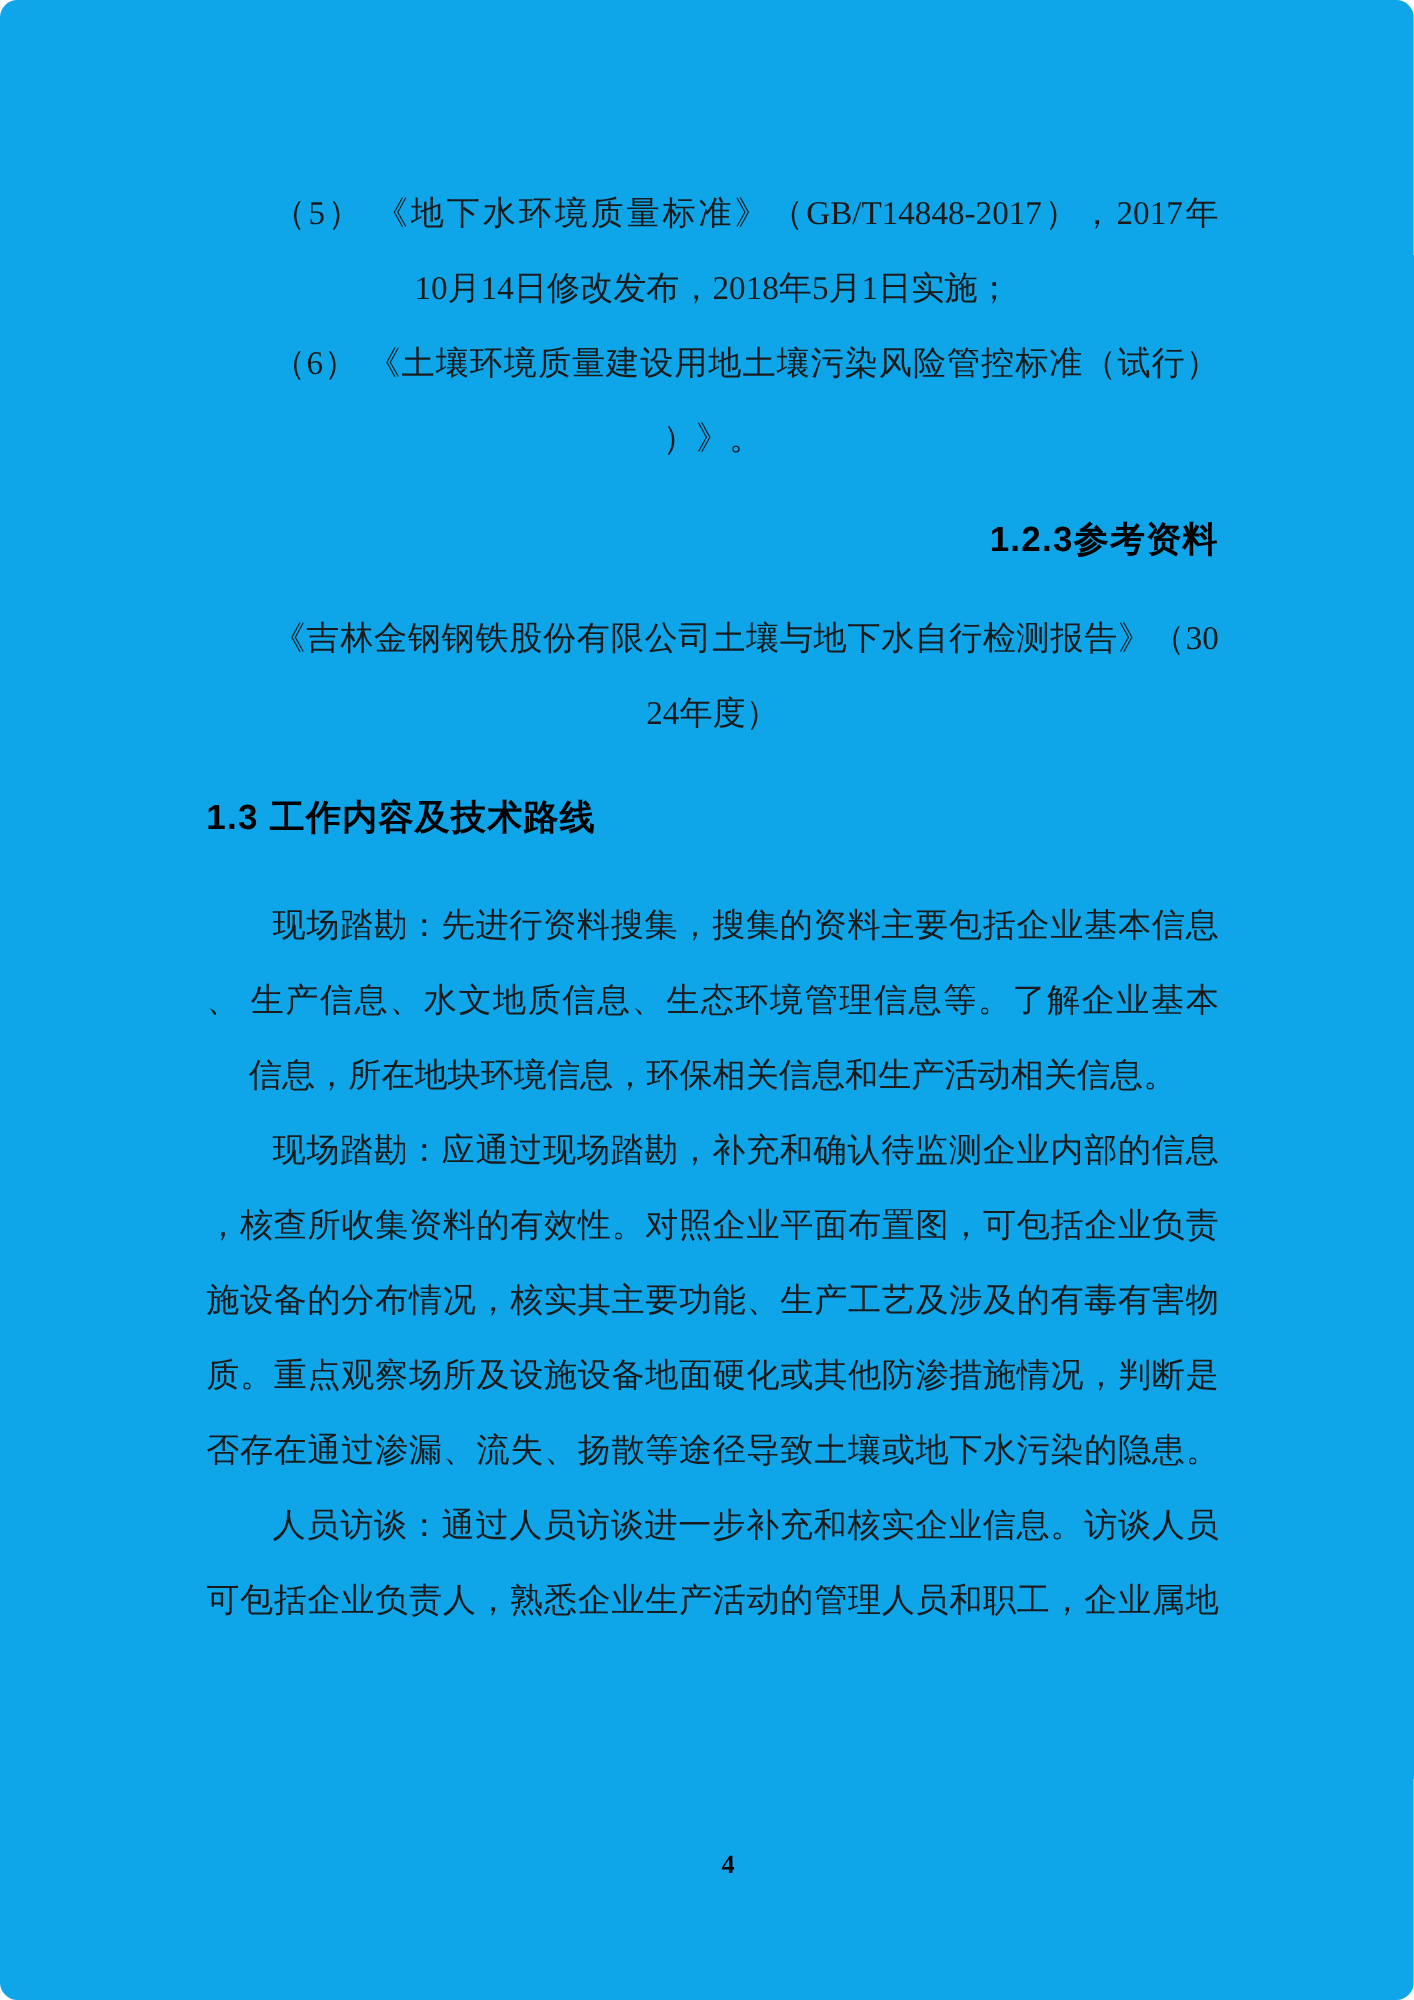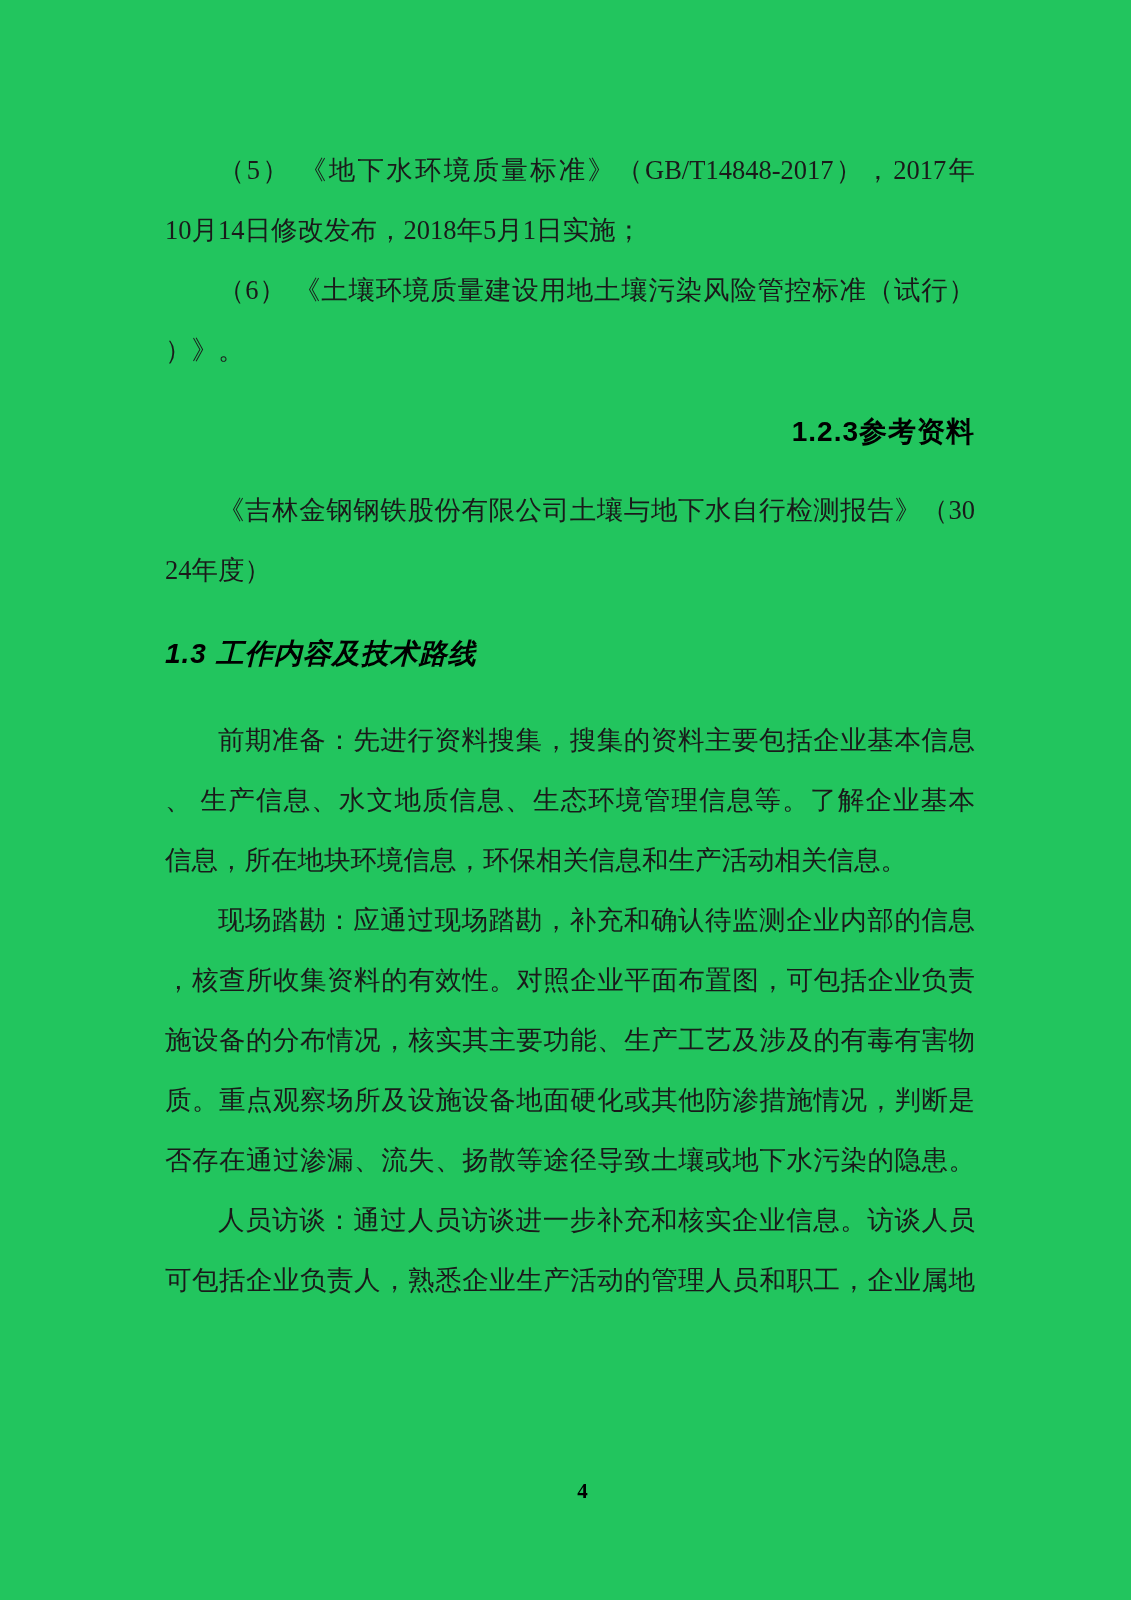--- a/index.html
+++ b/index.html
@@ -4,40 +4,41 @@
 <style>
   html, body {
     margin: 0;
     padding: 0;
     background: #ffffff;
   }
   .page {
     position: relative;
     width: 1131px;
     height: 1600px;
-    background: #22c55e;
+    background: #0ea5e9;
     color: #000000;
     font-family: "Liberation Serif", "DejaVu Serif", serif;
     overflow: hidden;
+    border-radius: 14px;
   }
   .content {
     position: absolute;
     left: 165px;
     top: 140px;
     width: 810px;
   }
   .para {
     margin: 0;
   }
   .line {
     font-size: 26.5px;
     line-height: 60px;
     height: 60px;
     overflow: hidden;
-    text-align: left;
+    text-align: center;
     color: #1a1a1a;
   }
   .line.justify {
     text-align: justify;
     text-align-last: justify;
   }
   .line.indent {
     text-indent: 53px;
   }
   .heading {
@@ -47,21 +48,20 @@
     line-height: 44px;
     letter-spacing: 1px;
     color: #000000;
   }
   .heading-sub {
     margin: 30px 0 26px 0;
     text-align: right;
   }
   .heading-main {
     margin: 32px 0 34px 0;
-    font-style: italic;
   }
   .footer {
     position: absolute;
     left: 0;
     top: 1478px;
     width: 100%;
     box-sizing: border-box;
     padding-left: 34px;
     text-align: center;
   }
@@ -88,21 +88,21 @@
       <div class="para">
         <div class="line">）》。</div>
       </div>
       <h2 class="heading heading-sub">1.2.3参考资料</h2>
       <div class="para">
         <div class="line justify indent">《吉林金钢钢铁股份有限公司土壤与地下水自行检测报告》（30</div>
         <div class="line">24年度）</div>
       </div>
       <h2 class="heading heading-main">1.3 工作内容及技术路线</h2>
       <div class="para">
-        <div class="line justify indent">前期准备：先进行资料搜集，搜集的资料主要包括企业基本信息</div>
+        <div class="line justify indent">现场踏勘：先进行资料搜集，搜集的资料主要包括企业基本信息</div>
         <div class="line justify">、 生产信息、水文地质信息、生态环境管理信息等。了解企业基本</div>
         <div class="line">信息，所在地块环境信息，环保相关信息和生产活动相关信息。</div>
       </div>
       <div class="para">
         <div class="line justify indent">现场踏勘：应通过现场踏勘，补充和确认待监测企业内部的信息</div>
         <div class="line justify">，核查所收集资料的有效性。对照企业平面布置图，可包括企业负责人</div>
         <div class="line justify">施设备的分布情况，核实其主要功能、生产工艺及涉及的有毒有害物</div>
         <div class="line justify">质。重点观察场所及设施设备地面硬化或其他防渗措施情况，判断是</div>
         <div class="line justify">否存在通过渗漏、流失、扬散等途径导致土壤或地下水污染的隐患。</div>
       </div>

